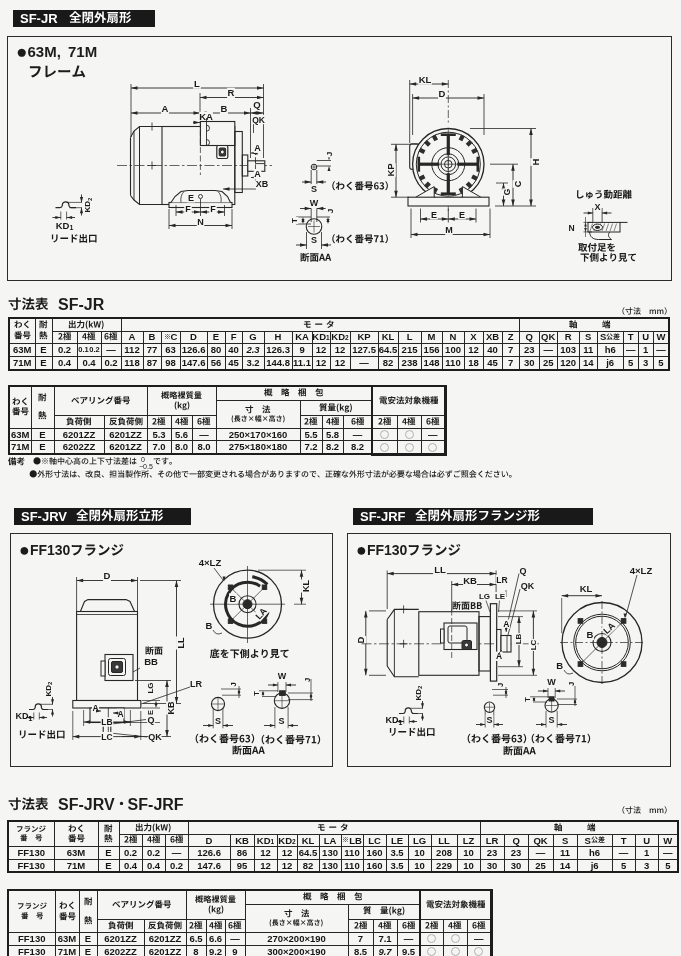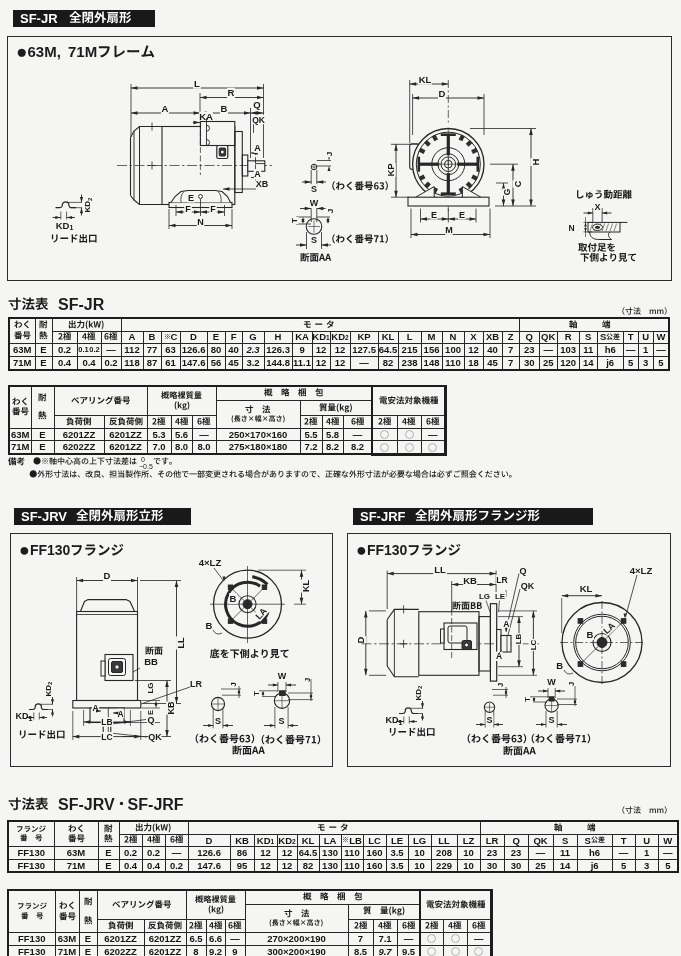--- a/index.html
+++ b/index.html
@@ -23,21 +23,21 @@
           <use href="#g0" x="0"></use>
           <use href="#g1" x="1000"></use>
           <use href="#g2" x="2000"></use>
           <use href="#g3" x="3000"></use>
           <use href="#g4" x="4000"></use>
         </g>
       </svg>
     </span>
   </div>
 <div class="box" style="left:7px;top:36px;width:663px;height:243px;border-width:1.5px;"></div>
-<div class="abs" style="left:16px;top:41px;display:flex;align-items:center;">
+<div class="abs" style="left:16px;top:41px;display:flex;align-items:center;flex-direction:column;">
 <span style="font-size:15px;font-weight:700;color:#1c1c1c;font-family:'Liberation Sans',sans-serif;"><span style="font-size:19px;vertical-align:-1.5px;">●</span>63M<span style="letter-spacing:3px;">,</span>&nbsp;71M</span>
 <span style="margin-top:1px;">
       <svg width="58.0" height="18.0" viewBox="0 0 58.0 18.0">
         <g transform="translate(0,12.8) scale(0.014500,-0.014500)" fill="#1c1c1c">
           <use href="#g5" x="0"></use>
           <use href="#g6" x="1000"></use>
           <use href="#g7" x="2000"></use>
           <use href="#g8" x="3000"></use>
         </g>
       </svg>
@@ -412,21 +412,21 @@
         <td class="num">
           <div class="ch" style="height:11.8px;">0.2</div>
         </td>
         <td class="num">
           <div class="ch" style="height:11.8px;">118</div>
         </td>
         <td class="num">
           <div class="ch" style="height:11.8px;">87</div>
         </td>
         <td class="num">
-          <div class="ch" style="height:11.8px;">61</div>
+          <div class="ch" style="height:11.8px;">98</div>
         </td>
         <td class="num">
           <div class="ch" style="height:11.8px;">147.6</div>
         </td>
         <td class="num">
           <div class="ch" style="height:11.8px;">56</div>
         </td>
         <td class="num">
           <div class="ch" style="height:11.8px;">45</div>
         </td>

